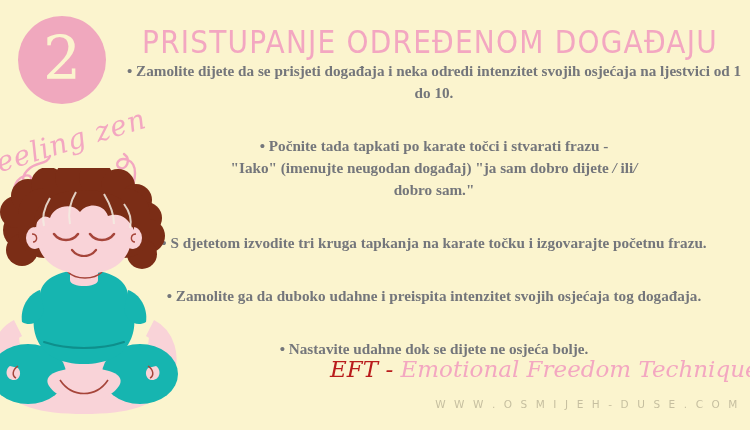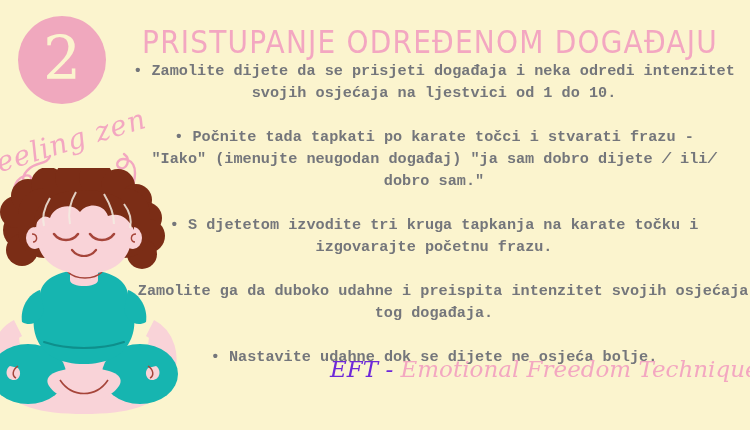--- a/index.html
+++ b/index.html
@@ -46,36 +46,36 @@
   }
 
   
   #body-copy{
     position:absolute;left:118px;top:60px;width:632px;
     text-align:center;
     color:#74767B;
     font-weight:bold;
     font-size:15.2px;
     line-height:22px;
-    font-family:Liberation Mono, monospace;
+    font-family:Liberation Serif, serif;
   }
   #body-copy p{margin:0 0 0 0;}
-  #body-copy p.gap{margin-top:22px;}
+  #body-copy p.gap{margin-top:31px;}
   .ital{font-style:italic;}
 
   
   #sig{
     position:absolute;left:330px;top:356px;width:415px;
     text-align:right;
     font-family:"DejaVu Serif", serif;
     font-style:italic;
     font-size:23px;
     white-space:nowrap;
   }
-  #sig .eft{color:#6d28d9;font-style:italic;}
+  #sig .eft{color:#b91c1c;font-style:italic;}
   #sig .rest{color:#F3A7C1;}
 
   #url{
     position:absolute;left:330px;top:398px;width:410px;
     text-align:right;
     color:#C6BFA0;
     font-size:10.5px;
     letter-spacing:2.6px;
     font-family:"DejaVu Sans", sans-serif;
   }
@@ -142,20 +142,21 @@
       <span>•</span>
       <span>Nastavite udahne dok se dijete ne osjeća bolje.</span>
     </p>
   </div>
 
   <div id="sig">
     <span class="eft">EFT -</span>
     <span class="rest">Emotional Freedom Technique</span>
   </div>
 
+  <div id="url">W W W . O S M I J E H  - D U S E . C O M</div>
 
   <div id="zen">feeling zen</div>
 
   <svg class="squig" style="left:4px;top:150px;" width="70" height="60" viewBox="0 0 70 60">
     <path d="M14 54 C6 44, 10 30, 20 26 C28 23, 30 32, 24 34 C18 36, 16 26, 26 18 C34 12, 44 14, 46 6" fill="none" stroke="#F3A7C1" stroke-width="2.4" stroke-linecap="round"></path>
   </svg>
   <svg class="squig" style="left:112px;top:148px;" width="60" height="60" viewBox="0 0 60 60">
     <path d="M12 6 C20 12, 14 22, 8 20 C2 18, 6 8, 16 12 C26 16, 24 32, 18 44 C14 52, 8 52, 8 46" fill="none" stroke="#F3A7C1" stroke-width="2.4" stroke-linecap="round"></path>
   </svg>
 

